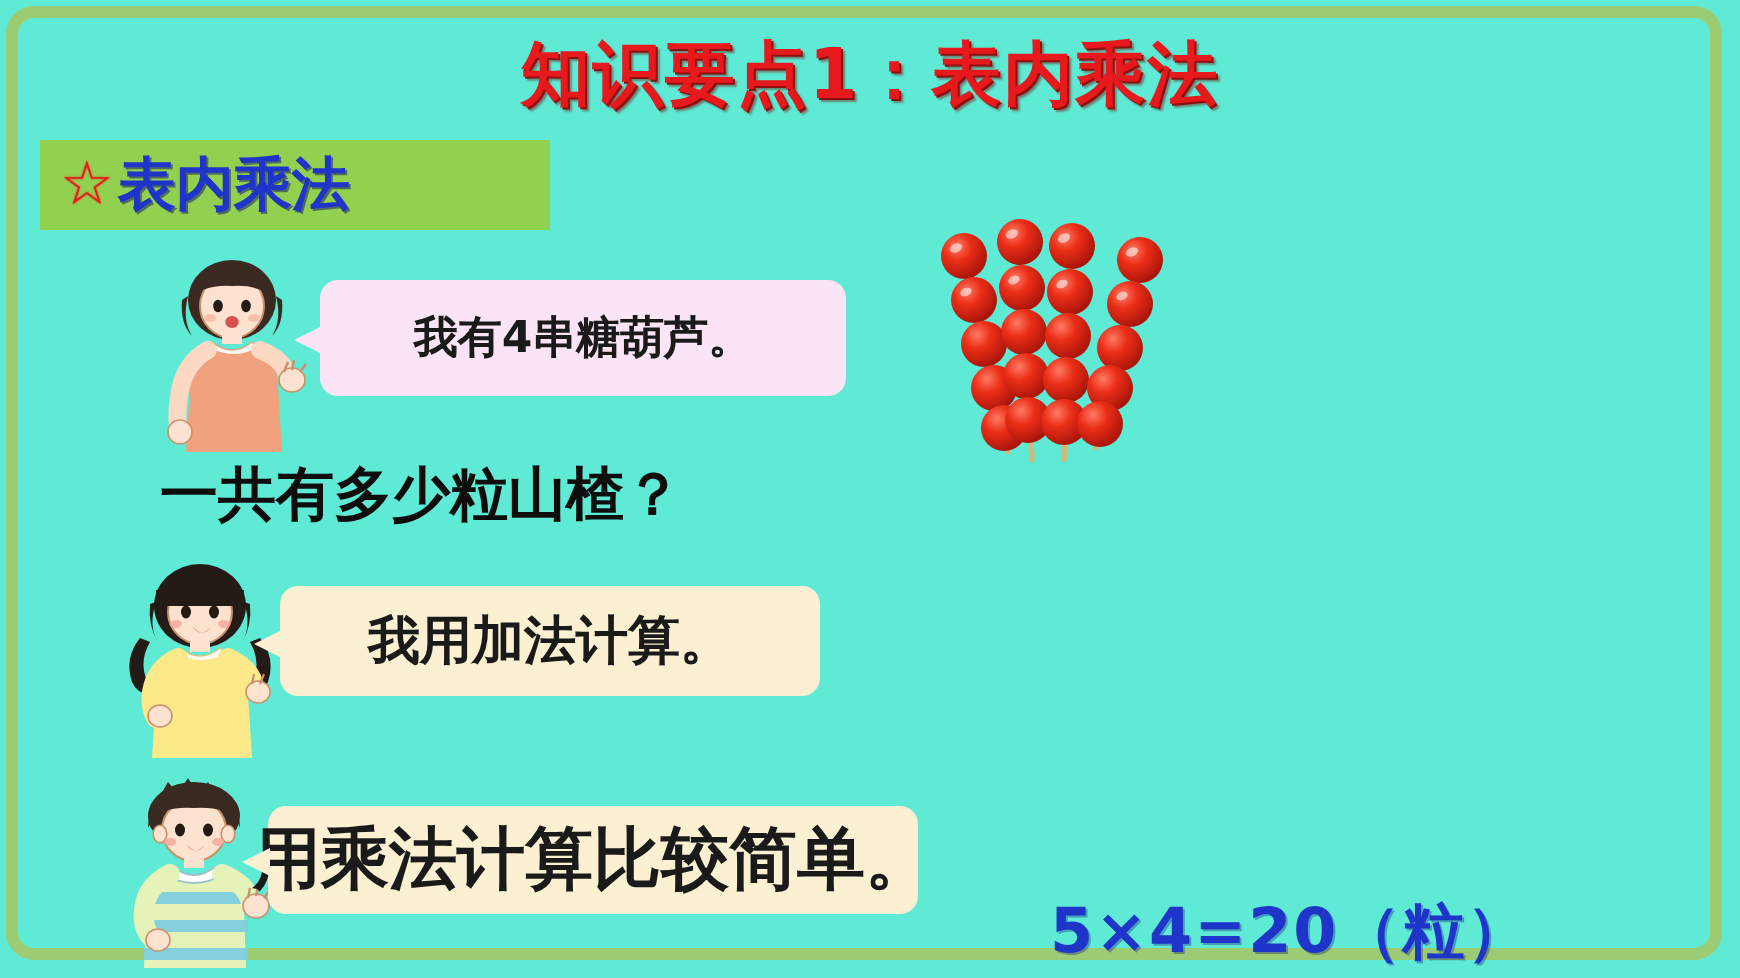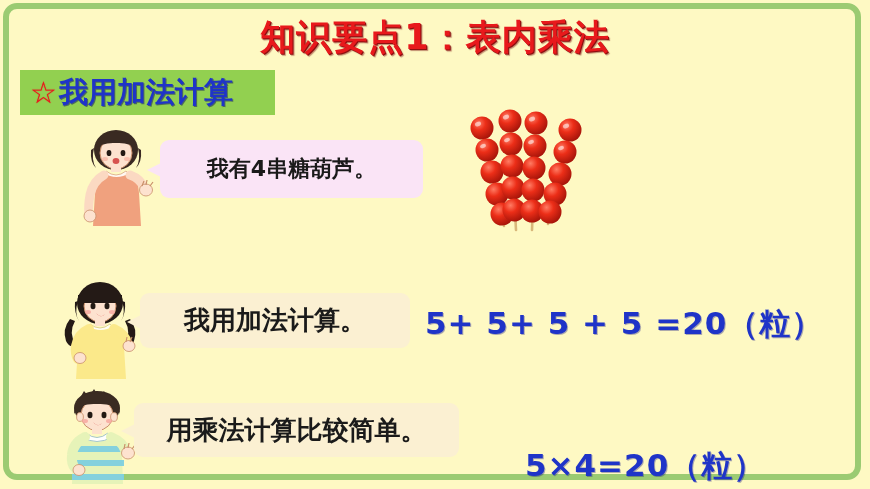--- a/index.html
+++ b/index.html
@@ -4,21 +4,21 @@
 <style>
   html, body {
     margin: 0;
     padding: 0;
     background: #ffffff;
   }
   #slide {
     position: relative;
     width: 870px;
     height: 489px;
-    background: #fef9c3;
+    background: #5eead4;
     overflow: hidden;
     font-family: "Liberation Serif", "DejaVu Serif", serif;
   }
   
   #frame {
     position: absolute;
     left: 3px; top: 3px;
     width: 858px; height: 477px;
     border: 6px solid #9bcb72;
     border-radius: 14px;
@@ -106,21 +106,21 @@
     border-radius: 9px;
     font-size: 26px;
   }
   #bubble2 .tail { border-right: 14px solid #fbf0d2; }
 
   #bubble3 {
     left: 134px; top: 403px;
     width: 325px; height: 54px;
     background: #fbf0d2;
     border-radius: 9px;
-    font-size: 26px;
+    font-size: 34px;
   }
   #bubble3 .tail { border-right: 14px solid #fbf0d2; }
 
   
   #question {
     position: absolute;
     left: 80px; top: 228px;
     font-family: "DejaVu Sans", "Liberation Sans", sans-serif;
     font-weight: bold;
     font-size: 29px;
@@ -157,21 +157,21 @@
 <body>
 
 <div id="slide">
 
   <div id="frame"></div>
 
   <div id="title">知识要点1：表内乘法</div>
 
   <div id="banner">
     <span class="star">☆</span>
-    <span class="btext">我用加法计算</span>
+    <span class="btext">表内乘法</span>
   </div>
 
   <div class="figure" id="fig-girl-orange">
     <svg viewBox="0 0 86 100" width="86" height="100" xmlns="http://www.w3.org/2000/svg">
 
       <ellipse cx="42" cy="22" rx="22" ry="20" fill="#3a2a22"></ellipse>
 
       <ellipse cx="42" cy="25" rx="16" ry="16" fill="#fde2cf" stroke="#c98f6a" stroke-width="1"></ellipse>
 
       <path d="M20 22 q4 -18 22 -18 q18 0 22 18 q-8 -8 -22 -7 q-14 -1 -22 7 z" fill="#3a2a22"></path>
@@ -260,20 +260,21 @@
         <ellipse cx="84" cy="15" rx="3.2" ry="2.2" transform="rotate(-25 84 15)"></ellipse>
         <ellipse cx="118" cy="22" rx="3.2" ry="2.2" transform="rotate(-25 118 22)"></ellipse>
         <ellipse cx="35" cy="42" rx="3" ry="2" transform="rotate(-25 35 42)"></ellipse>
         <ellipse cx="59" cy="36" rx="3" ry="2" transform="rotate(-25 59 36)"></ellipse>
         <ellipse cx="83" cy="38" rx="3" ry="2" transform="rotate(-25 83 38)"></ellipse>
         <ellipse cx="113" cy="44" rx="3" ry="2" transform="rotate(-25 113 44)"></ellipse>
       </g>
     </svg>
   </div>
 
+  <div id="question">一共有多少粒山楂？</div>
 
   <div class="figure" id="fig-girl-yellow">
     <svg viewBox="0 0 88 100" width="88" height="100" xmlns="http://www.w3.org/2000/svg">
 
       <path d="M14 40 q-8 10 -4 22 q4 8 10 4 q-8 -12 -1 -24 z" fill="#241a16"></path>
       <path d="M74 40 q8 10 4 22 q-4 8 -10 4 q8 -12 1 -24 z" fill="#241a16"></path>
 
       <ellipse cx="44" cy="24" rx="23" ry="21" fill="#241a16"></ellipse>
 
       <ellipse cx="44" cy="27" rx="16" ry="16" fill="#fde2cf" stroke="#c98f6a" stroke-width="1"></ellipse>
@@ -303,21 +304,20 @@
       <ellipse cx="73" cy="67" rx="6" ry="5.5" fill="#fde2cf" stroke="#c98f6a" stroke-width=".8"></ellipse>
       <path d="M70 63 l1 -5 M74 63 l2 -5" stroke="#c98f6a" stroke-width="1.1" fill="none"></path>
     </svg>
   </div>
 
   <div class="bubble" id="bubble2">
     <span class="tail"></span>
     <span>我用加法计算。</span>
   </div>
 
-  <div class="equation" id="eq-add">5+ 5+ 5 + 5  =20（粒）</div>
 
   <div class="figure" id="fig-boy">
     <svg viewBox="0 0 92 96" width="92" height="96" xmlns="http://www.w3.org/2000/svg">
 
       <path d="M22 26 q1 -22 23 -22 q22 0 23 22 q-3 -9 -11 -11 q-10 5 -21 1 q-10 2 -14 10 z" fill="#3a2b22"></path>
       <ellipse cx="45" cy="20" rx="23" ry="17" fill="#3a2b22"></ellipse>
 
       <path d="M28 10 l4 -7 l5 6 l5 -8 l5 8 l5 -6 l4 7 z" fill="#3a2b22"></path>
 
       <ellipse cx="45" cy="27" rx="16" ry="15.5" fill="#fde2cf" stroke="#c98f6a" stroke-width="1"></ellipse>

